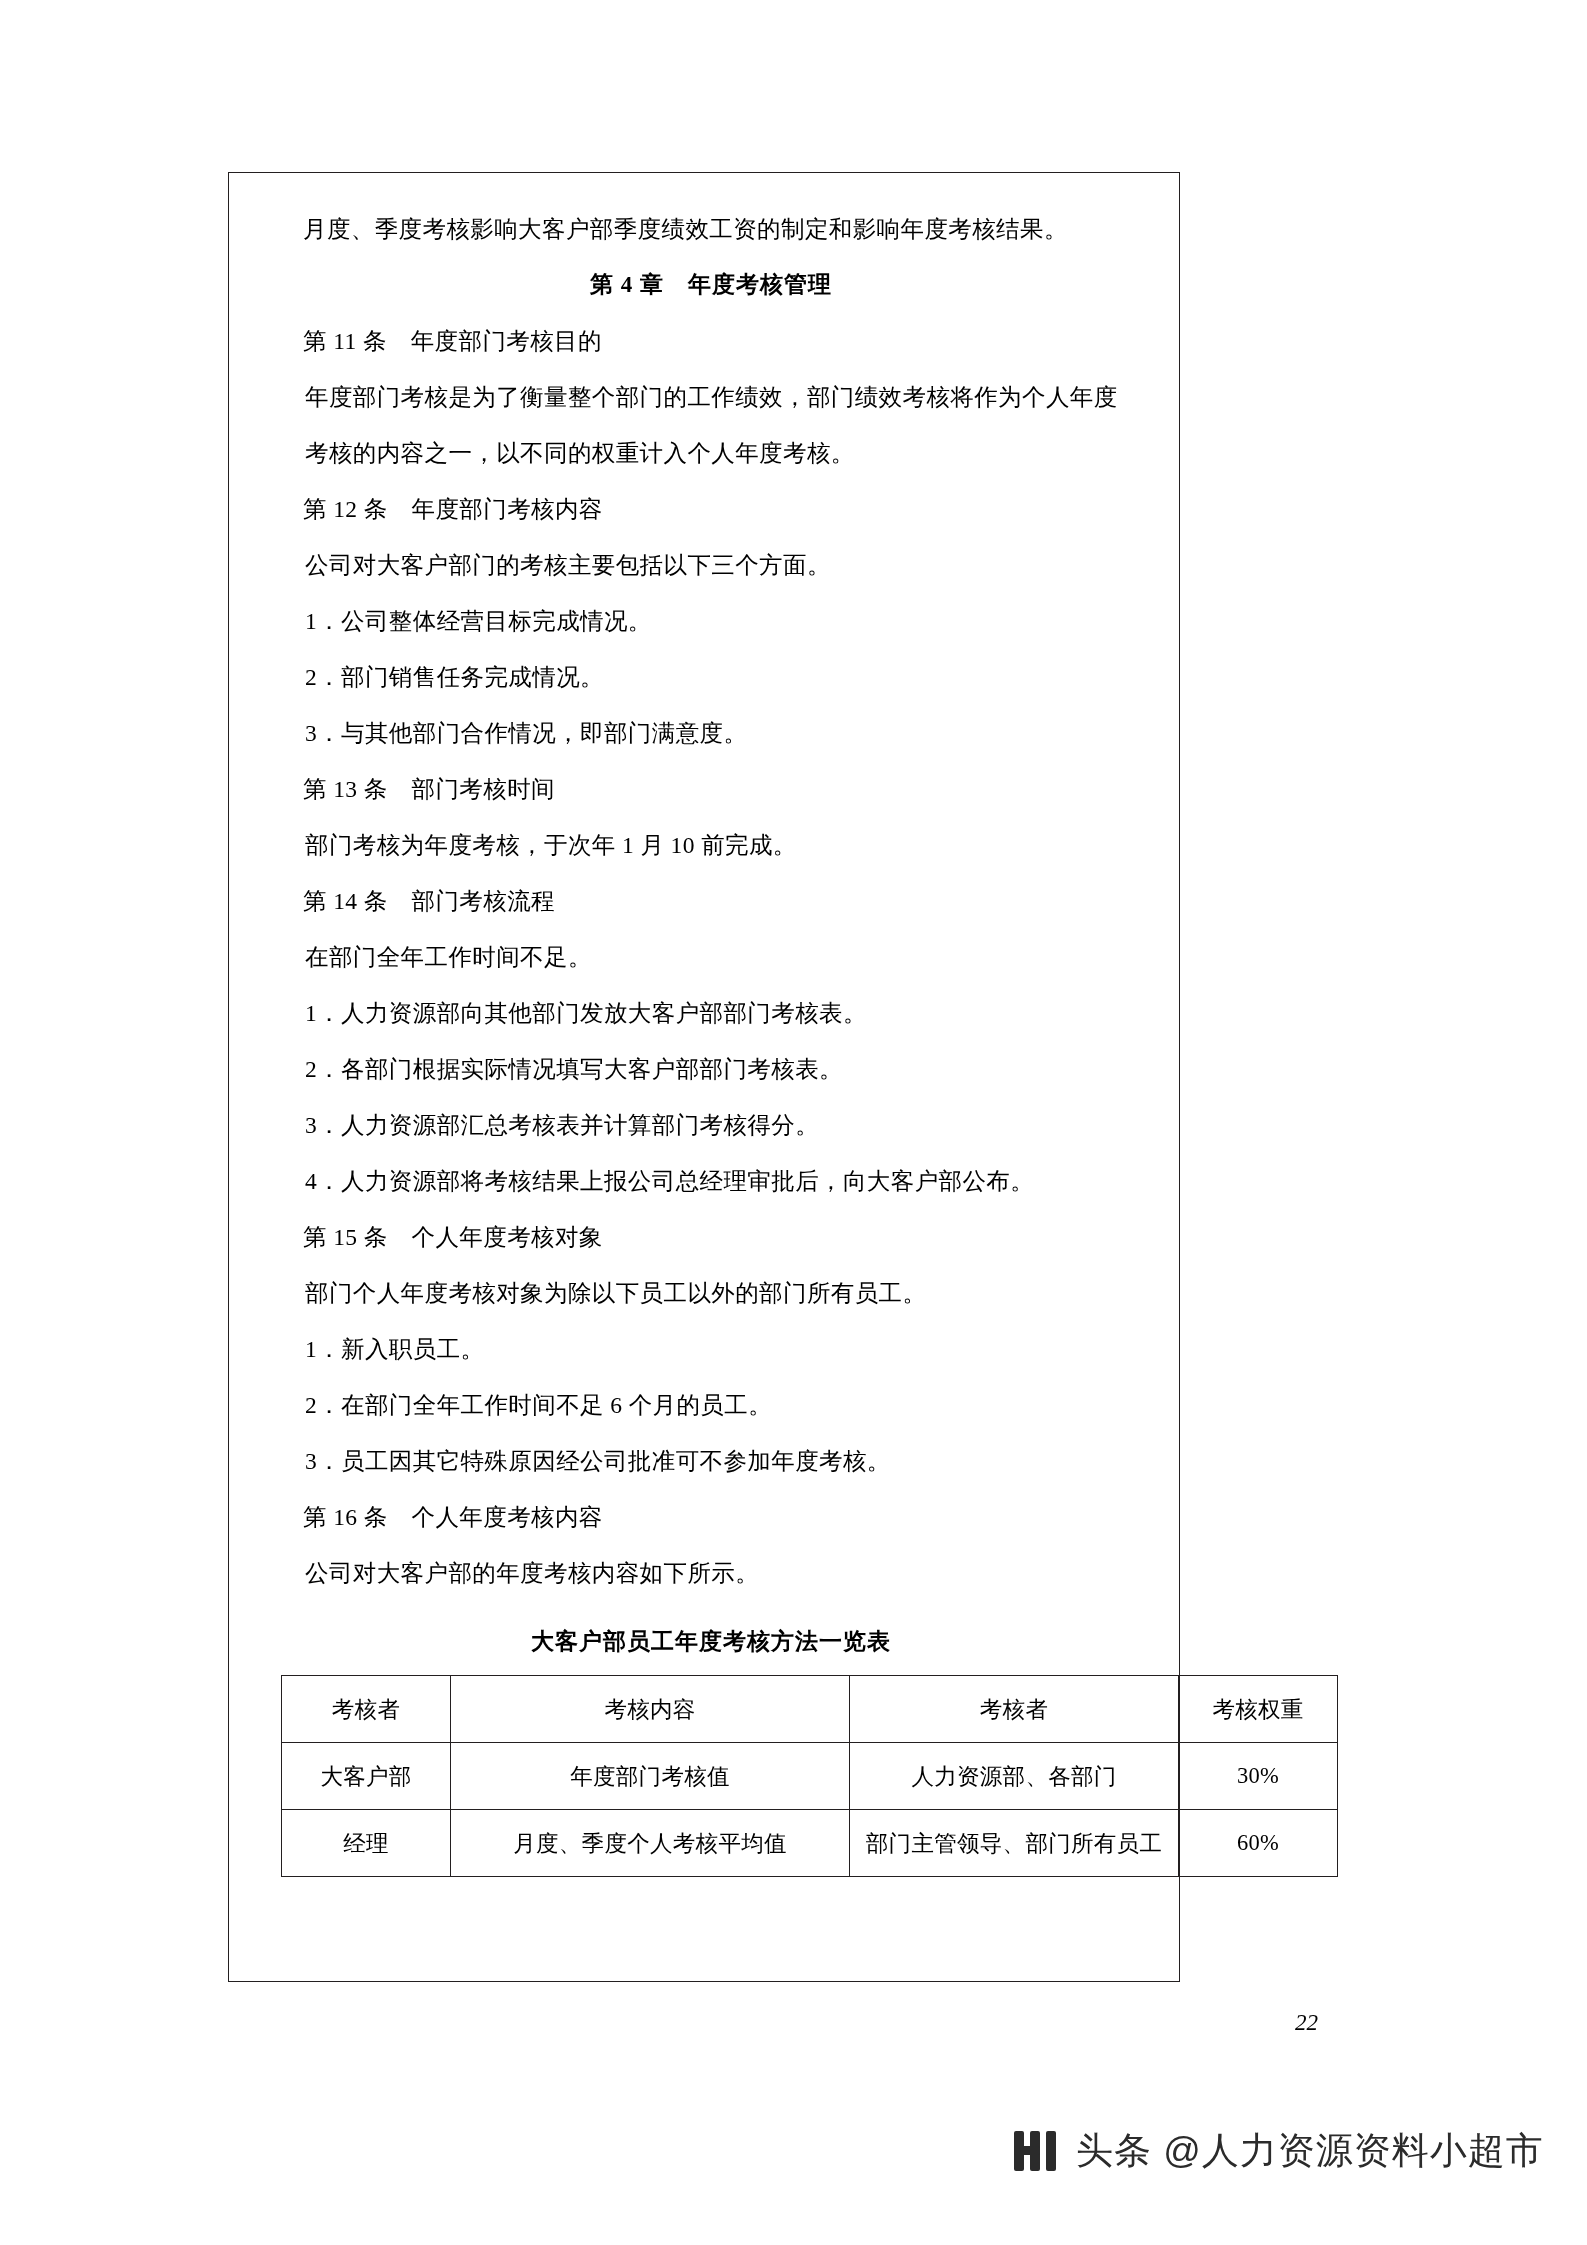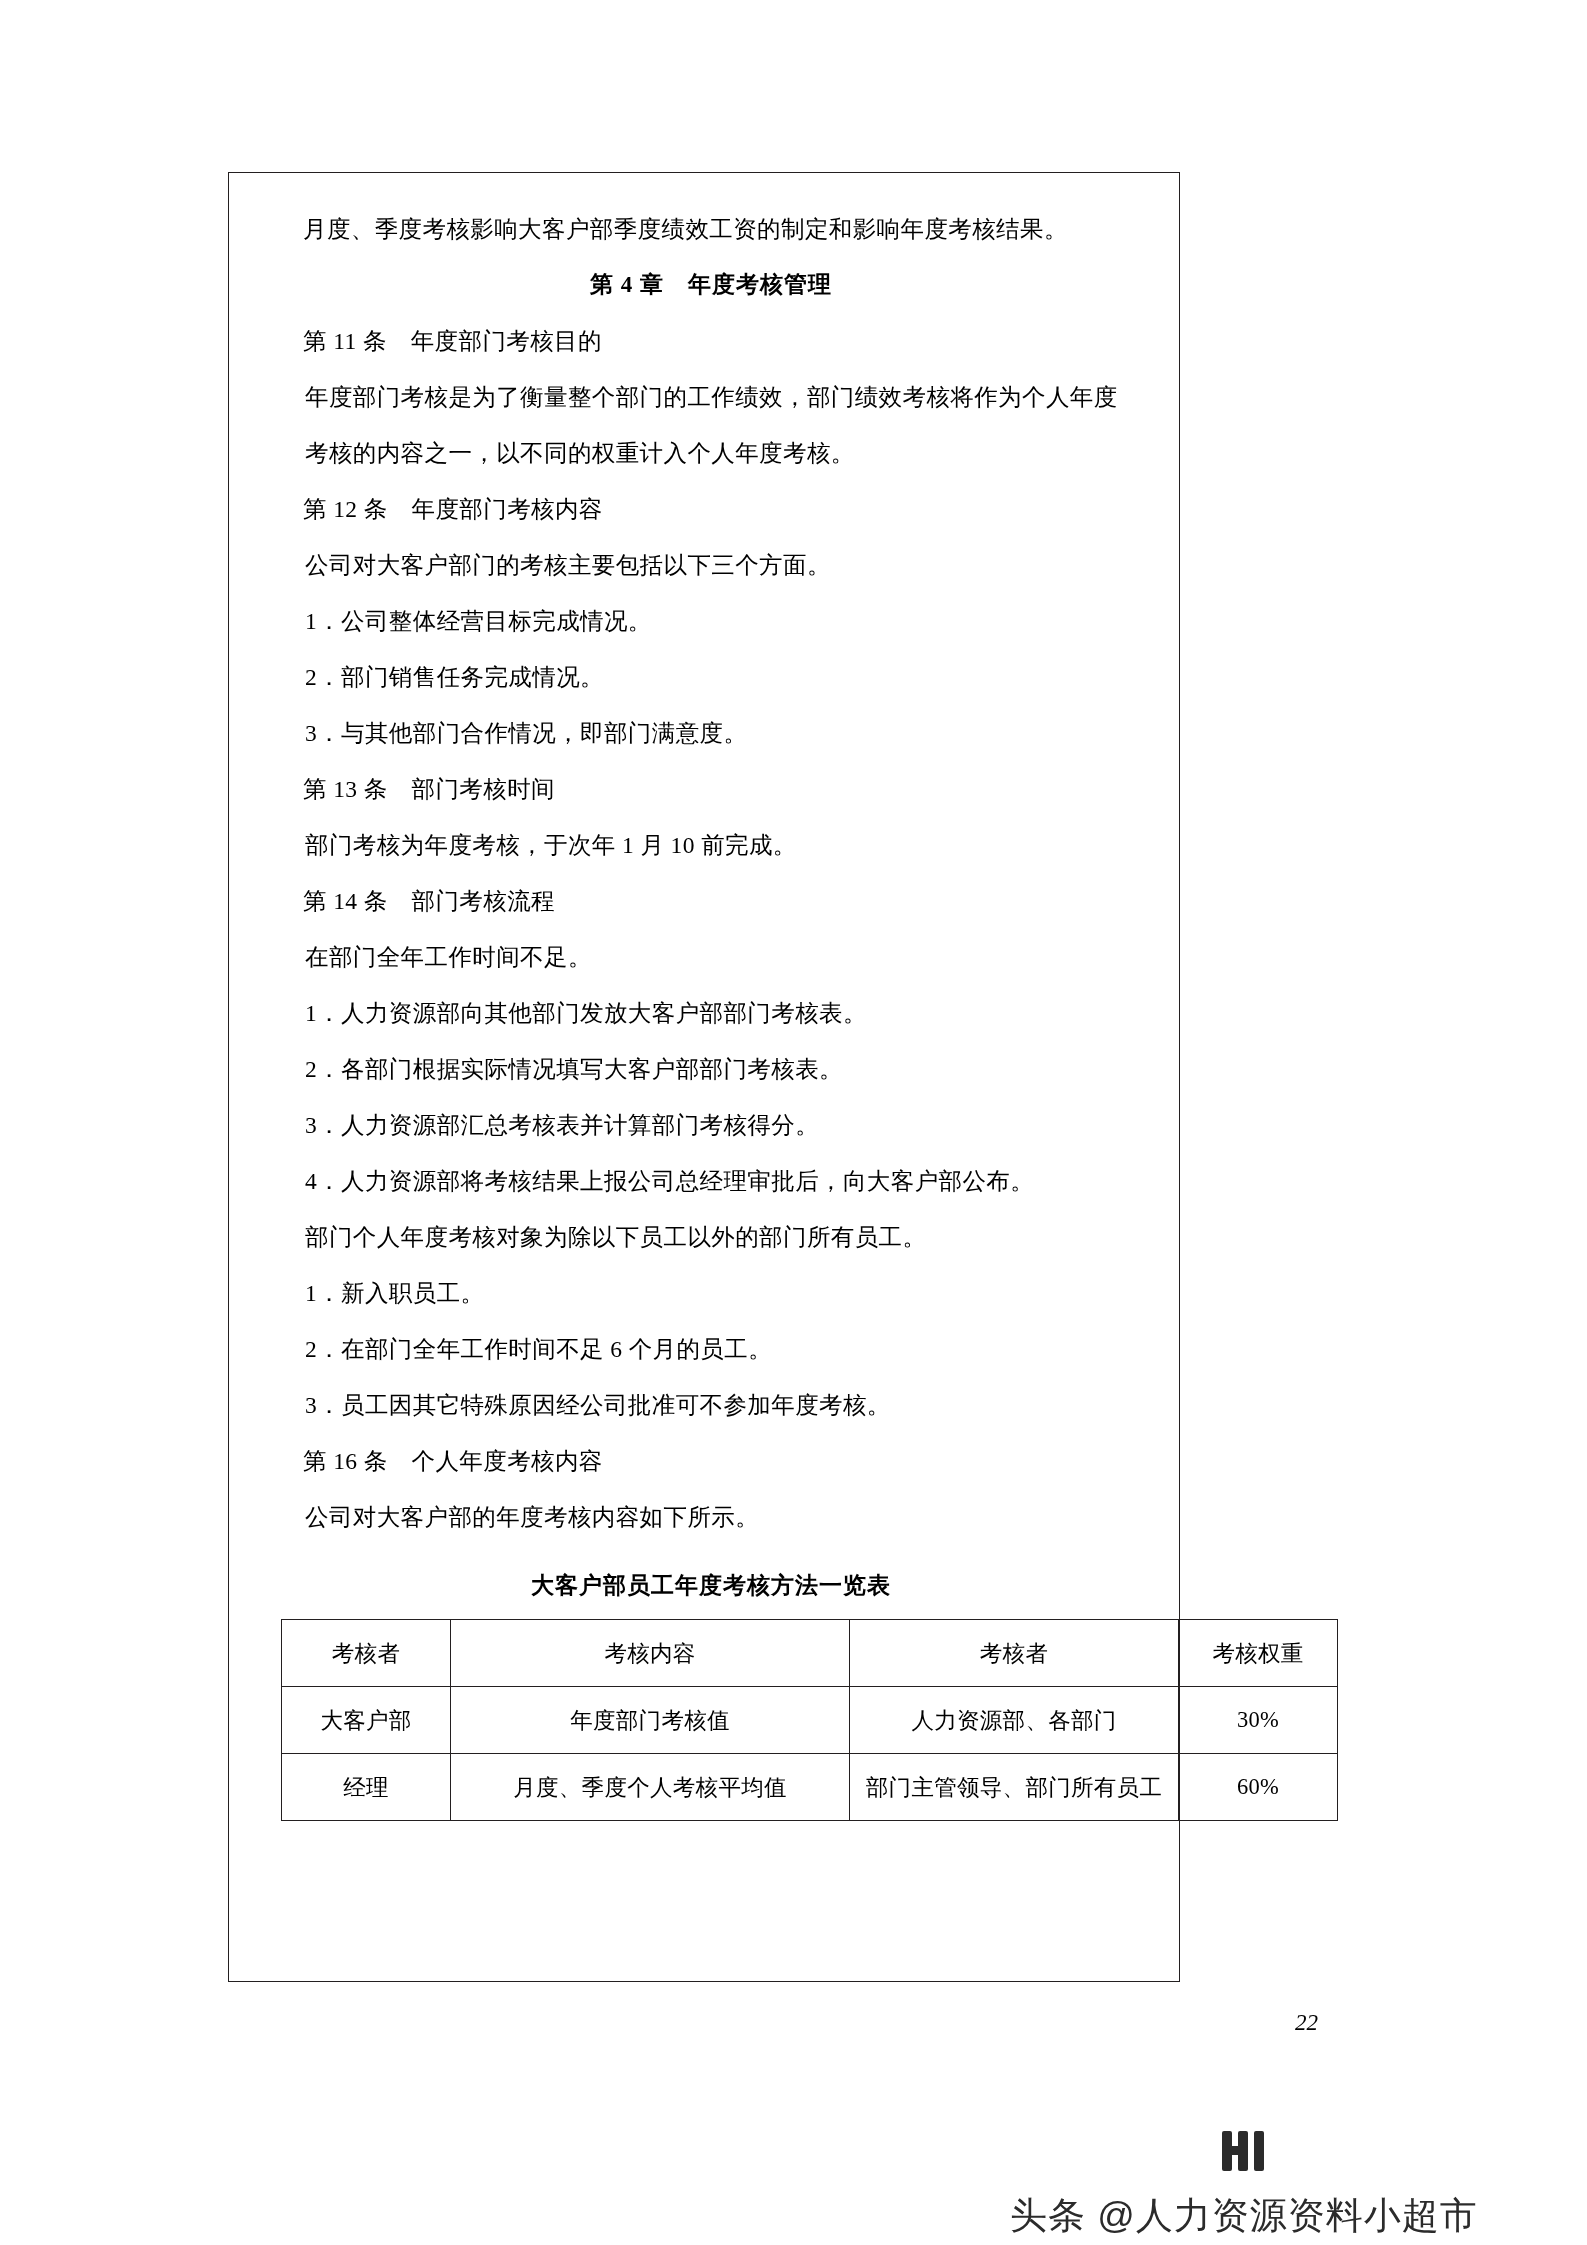--- a/index.html
+++ b/index.html
@@ -97,21 +97,20 @@
   }
 
   
   .brand {
     position: absolute;
     left: 1010px;
     top: 2125px;
     display: flex;
     align-items: center;
     gap: 14px;
-    flex-direction: column;
   }
   .brand-logo {
     width: 52px;
     height: 52px;
     position: relative;
     display: inline-block;
   }
   .brand-logo .bar {
     position: absolute;
     background: #2b2b2b;
@@ -151,20 +150,21 @@
     <p class="para p-ind1">第 13 条　部门考核时间</p>
     <p class="para p-ind2">部门考核为年度考核，于次年 1 月 10 前完成。</p>
 
     <p class="para p-ind1">第 14 条　部门考核流程</p>
     <p class="para p-ind2">在部门全年工作时间不足。</p>
     <p class="para p-ind2">1．人力资源部向其他部门发放大客户部部门考核表。</p>
     <p class="para p-ind2">2．各部门根据实际情况填写大客户部部门考核表。</p>
     <p class="para p-ind2">3．人力资源部汇总考核表并计算部门考核得分。</p>
     <p class="para p-ind2">4．人力资源部将考核结果上报公司总经理审批后，向大客户部公布。</p>
 
+    <p class="para p-ind1">第 15 条　个人年度考核对象</p>
     <p class="para p-ind2">部门个人年度考核对象为除以下员工以外的部门所有员工。</p>
     <p class="para p-ind2">1．新入职员工。</p>
     <p class="para p-ind2">2．在部门全年工作时间不足 6 个月的员工。</p>
     <p class="para p-ind2">3．员工因其它特殊原因经公司批准可不参加年度考核。</p>
 
     <p class="para p-ind1">第 16 条　个人年度考核内容</p>
     <p class="para p-ind2">公司对大客户部的年度考核内容如下所示。</p>
 
     <p class="table-title">大客户部员工年度考核方法一览表</p>
 

